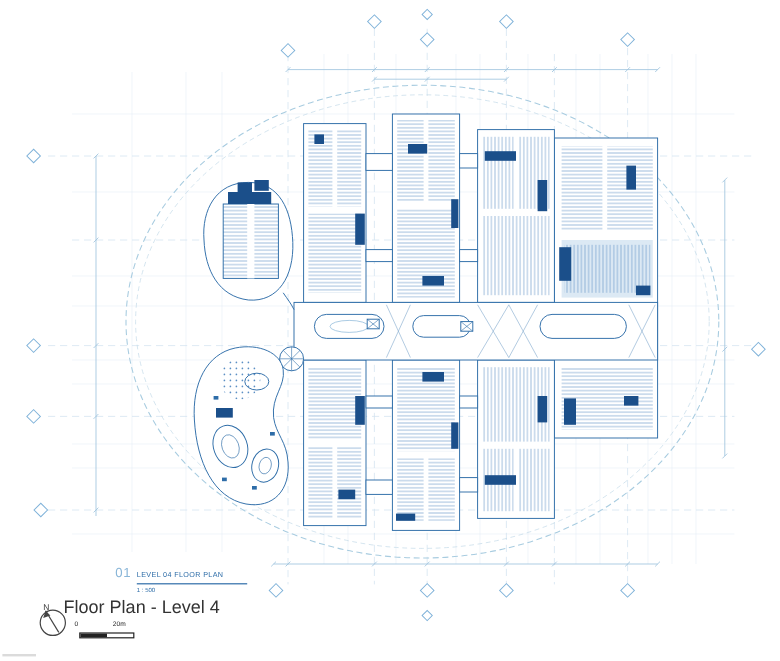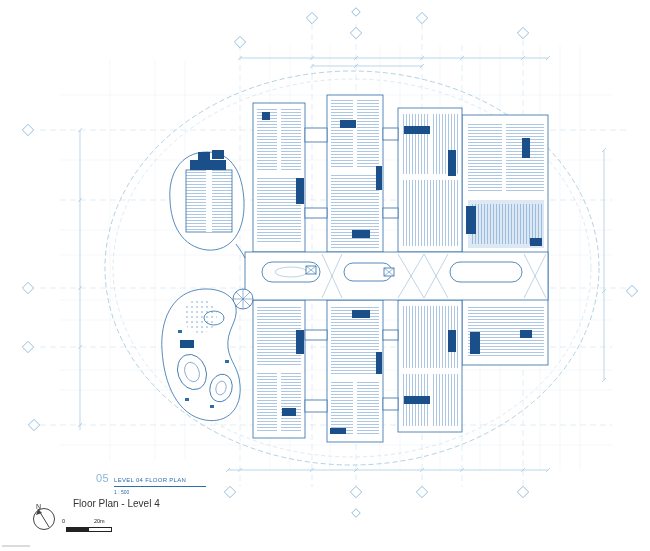--- a/index.html
+++ b/index.html
@@ -6,21 +6,21 @@
   body{
     width:650px;height:551px;position:relative;background:#ffffff;
     font-family:"Liberation Sans", sans-serif;overflow:hidden;
   }
   .abs{position:absolute;}
   #drawing{position:absolute;left:0;top:0;}
   .view-number{left:96px;top:472px;font-size:11px;color:#8ab6d8;letter-spacing:.5px;}
   .view-title{left:114px;top:477px;font-size:6px;color:#2e6da8;letter-spacing:.3px;}
   .view-underline{left:114px;top:486px;width:92px;height:1px;background:#2e6da8;}
   .view-scale{left:114px;top:489px;font-size:5px;color:#2e6da8;}
-  .caption{left:73px;top:498px;font-size:10px;color:#333;}
+  .caption{left:53px;top:498px;font-size:15px;color:#333;}
   .north-label{left:36px;top:503px;font-size:7px;color:#333;}
   .scale-zero{left:62px;top:518px;font-size:5.5px;color:#222;}
   .scale-end{left:94px;top:518px;font-size:5.5px;color:#222;}
   .scale-bar{left:66px;top:527px;width:44px;height:3px;border:0.5px solid #222;
     background:linear-gradient(to right,#222 0 50%,#fff 50% 100%);}
   .footer-mark{left:2px;top:545px;width:28px;height:2px;background:#ccc;opacity:.7;}
 </style>
 </head>
 <body>
 
@@ -243,21 +243,21 @@
       </g>
     <g transform="translate(523 492) rotate(45)">
         <rect x="-4" y="-4" width="8" height="8"></rect>
       </g>
     <g transform="translate(356 513) rotate(45)">
         <rect x="-3" y="-3" width="6" height="6"></rect>
       </g>
   </g>
 </svg>
 
-<div class="abs view-number">05</div>
+<div class="abs view-number">01</div>
 <div class="abs view-title">LEVEL 04 FLOOR PLAN</div>
 <div class="abs view-underline"></div>
 <div class="abs view-scale">1 : 500</div>
 
 <div class="abs caption">Floor Plan - Level 4</div>
 
 <svg class="abs" style="left:30px;top:505px;" width="30" height="30">
   <circle cx="14" cy="14" r="10.5" fill="none" stroke="#444" stroke-width="1"></circle>
   <line x1="19" y1="22" x2="8" y2="4" stroke="#444" stroke-width="1"></line>
   <polygon points="8,4 6,10 12,8" fill="#444"></polygon>

